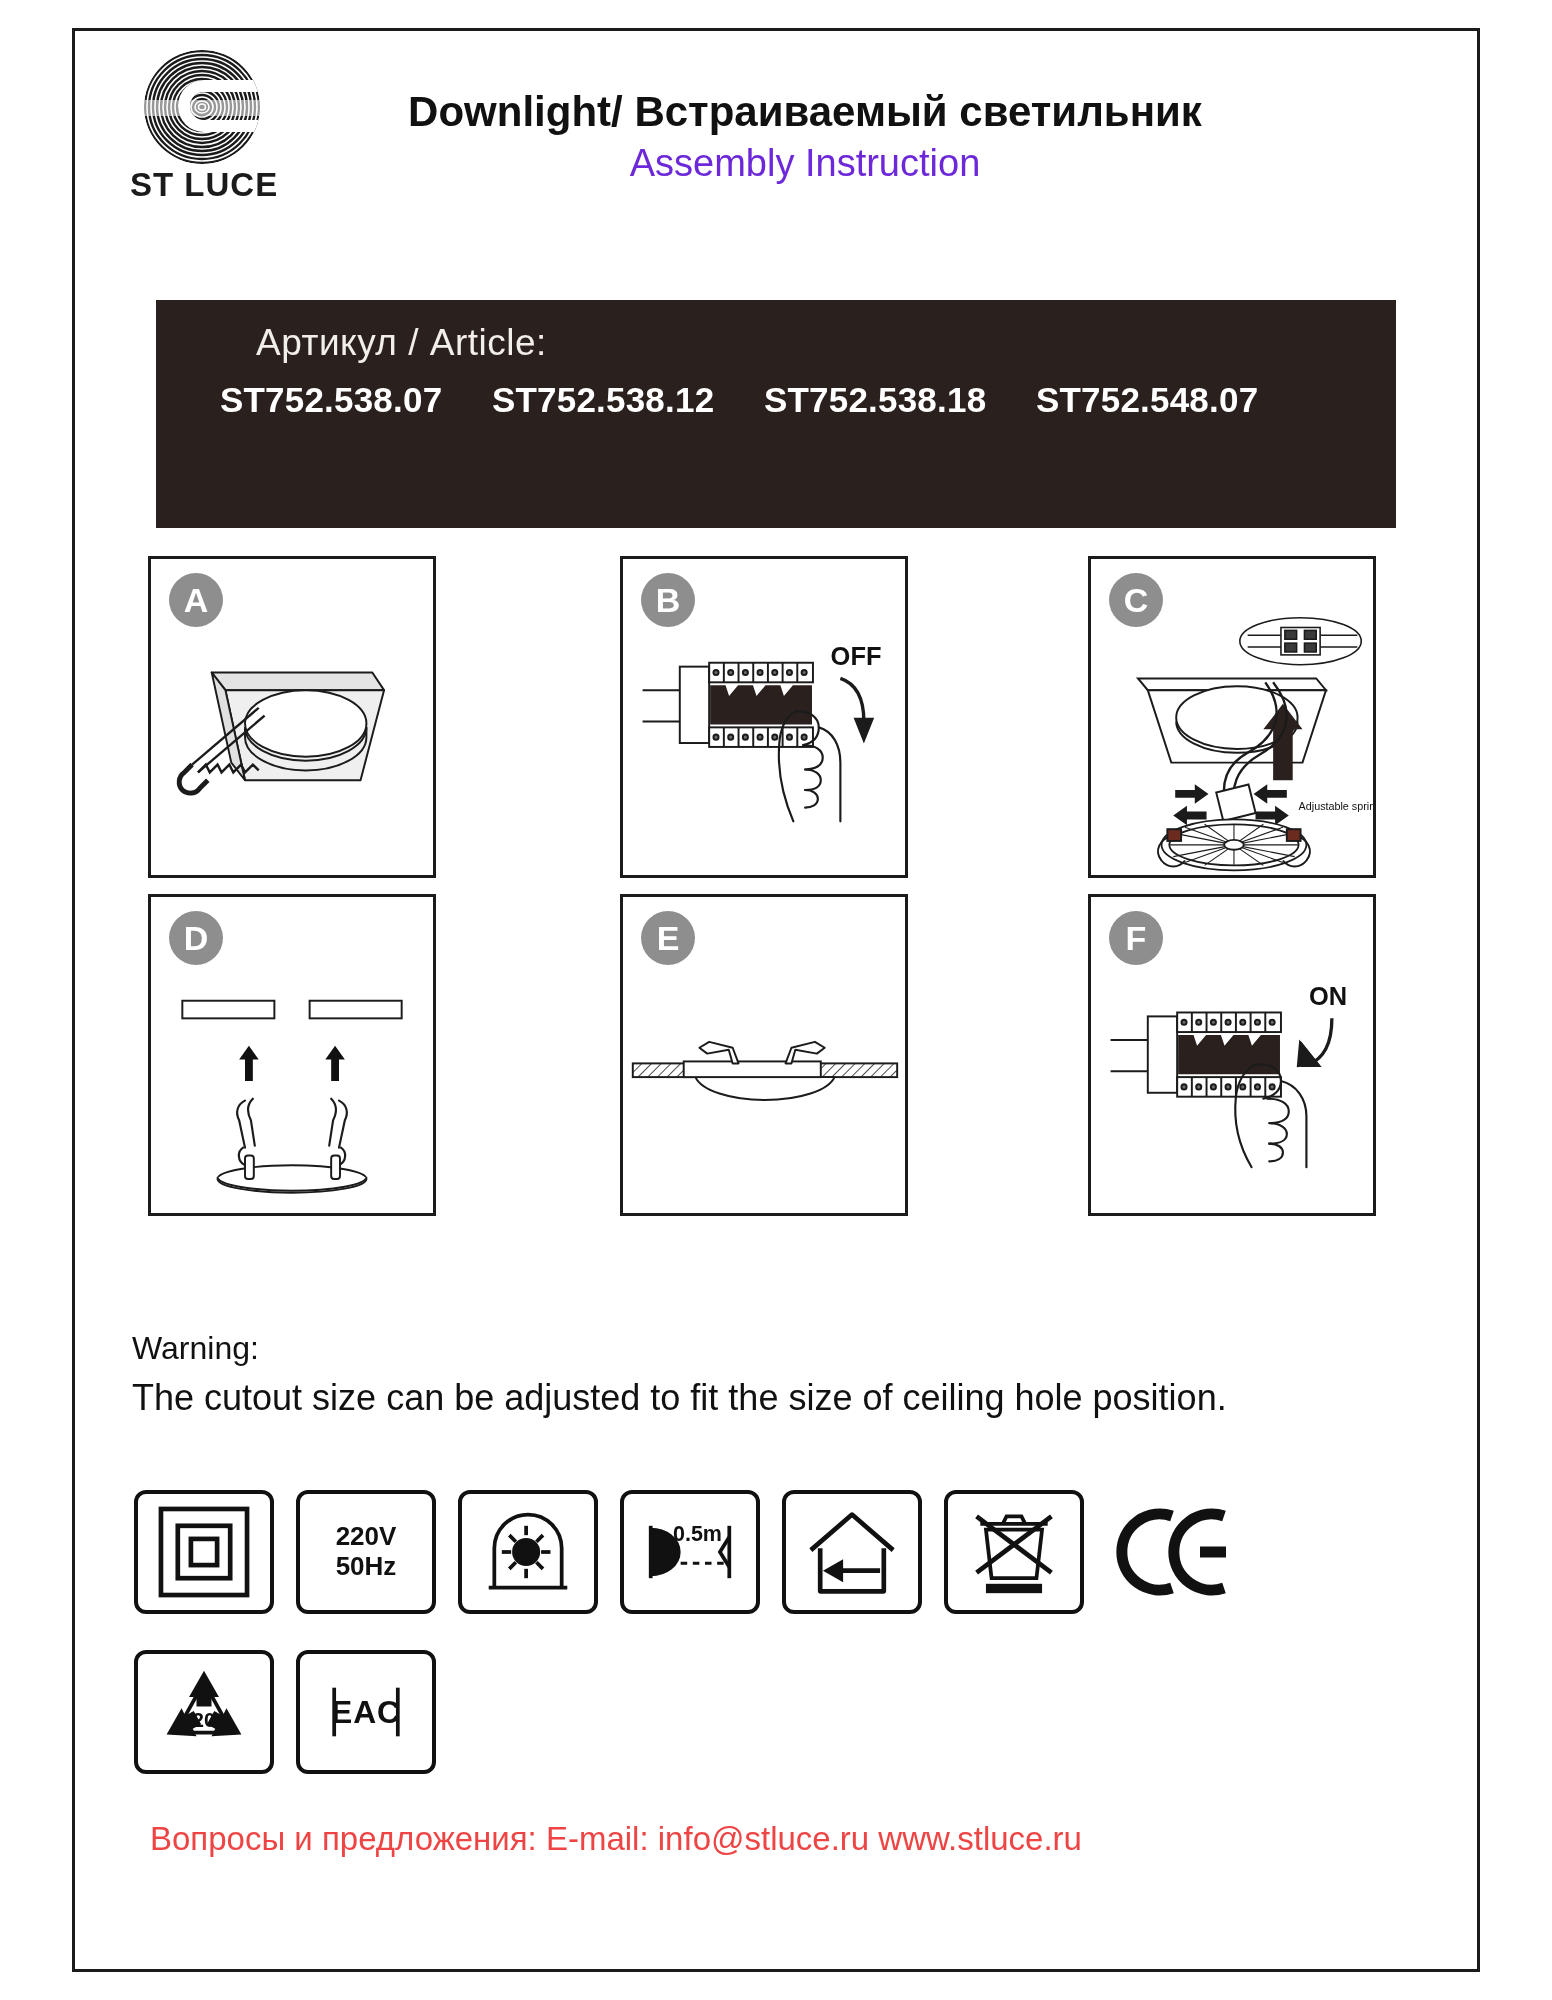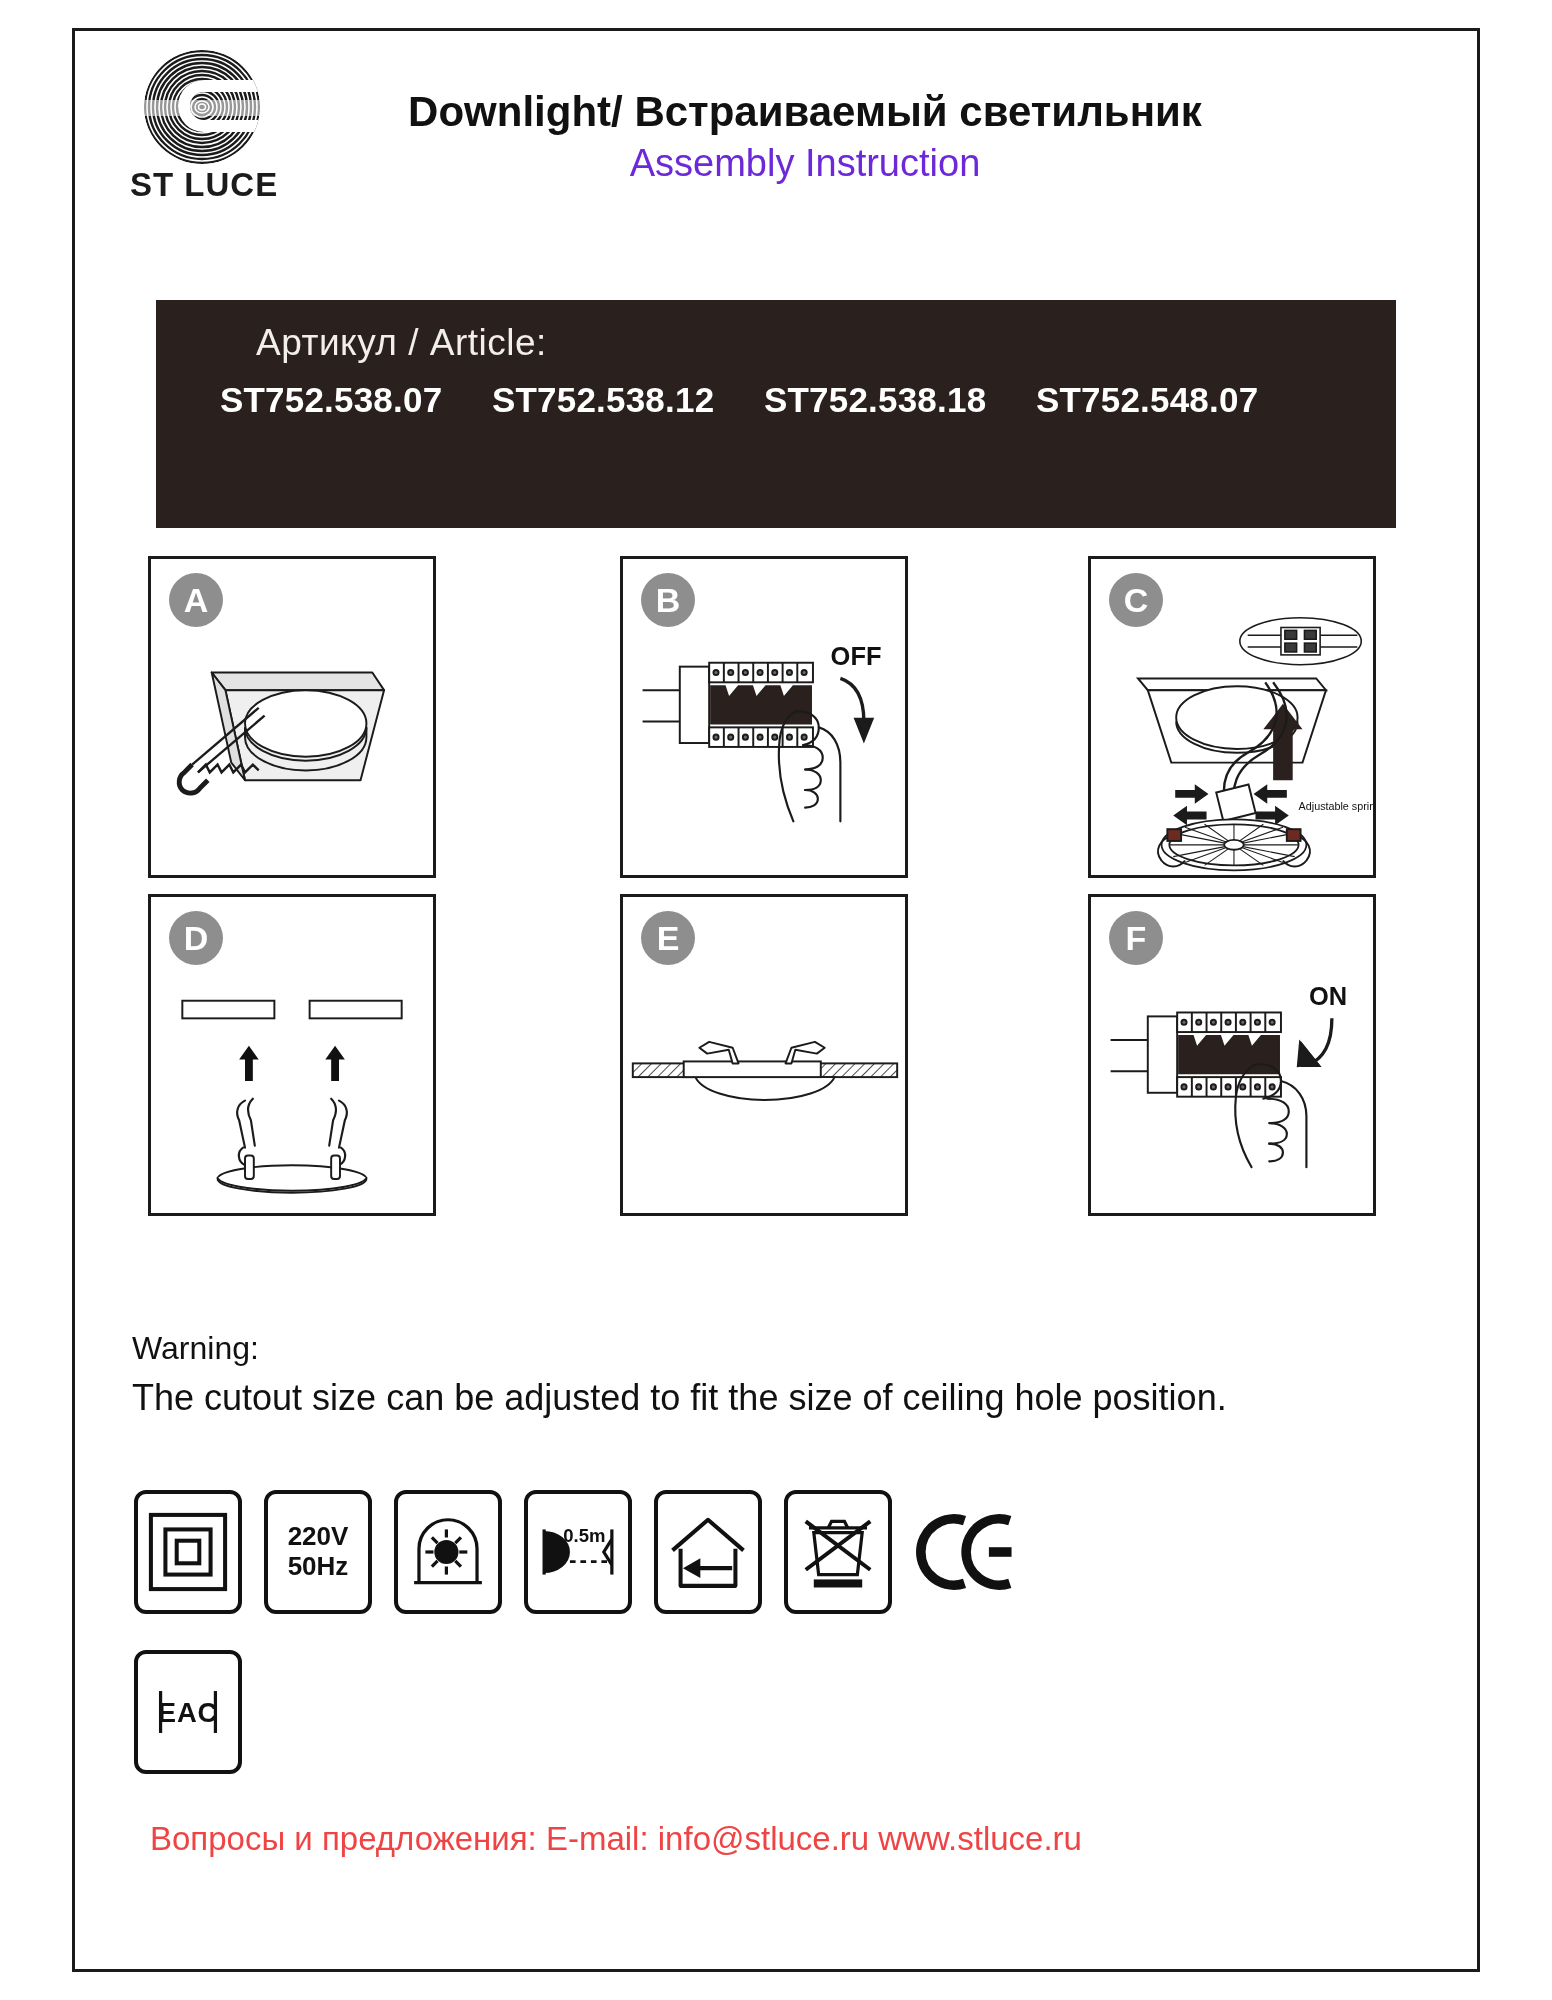--- a/index.html
+++ b/index.html
@@ -63,21 +63,21 @@
   
   .warning{position:absolute;left:132px;top:1330px;width:1300px;}
   .warning-title{font-size:32px;color:#111;margin-bottom:10px;}
   .warning-body{font-size:36px;color:#111;}
 
   
   .icon-row{position:absolute;display:flex;gap:22px;align-items:flex-start;}
   .icon-row.row1{left:134px;top:1490px;}
   .icon-row.row2{left:134px;top:1650px;}
   .icon-box{
-    width:108px;height:124px;border:4px solid #111;border-radius:12px;
+    width:140px;height:124px;border:4px solid #111;border-radius:12px;
     box-sizing:border-box;background:#fff;display:flex;align-items:center;justify-content:center;
   }
   .icon-box.noborder{border:none;}
   .icon-box svg{width:100%;height:100%;display:block;}
   .volt-text{
     text-align:center;font-size:26px;font-weight:bold;line-height:1.15;color:#111;
   }
 
   
   .footer{
@@ -510,20 +510,33 @@
           <path d="M58,26 a38,38 0 1 0 0,72"></path>
           <path d="M110,26 a38,38 0 1 0 0,72"></path>
           <path d="M86,62 h26"></path>
         </g>
       </svg>
     </div>
   </div>
 
   <div class="icon-row row2">
 
+    <div class="icon-box">
+      <svg viewBox="0 0 124 124" aria-hidden="true">
+        <g fill="#111">
+          <polygon points="62,18 78,46 70,46 70,56 54,56 54,46 46,46"></polygon>
+          <polygon points="22,86 38,58 42,66 51,61 59,75 50,80 54,88"></polygon>
+          <polygon points="102,86 86,58 82,66 73,61 65,75 74,80 70,88"></polygon>
+        </g>
+        <g stroke="#111" stroke-width="4" fill="none">
+          <polygon points="62,30 92,84 32,84"></polygon>
+        </g>
+        <text x="62" y="78" text-anchor="middle" font-family="Liberation Sans, sans-serif" font-size="22" font-weight="bold" fill="#111">20</text>
+      </svg>
+    </div>
 
     <div class="icon-box">
       <svg viewBox="0 0 124 124" aria-hidden="true">
         <text x="62" y="74" text-anchor="middle" font-family="Liberation Sans, sans-serif" font-size="34" font-weight="bold" letter-spacing="1" fill="#111">EAC</text>
         <g stroke="#111" stroke-width="4" fill="none">
           <path d="M28,36 V88"></path>
           <path d="M96,36 V88"></path>
         </g>
       </svg>
     </div>

